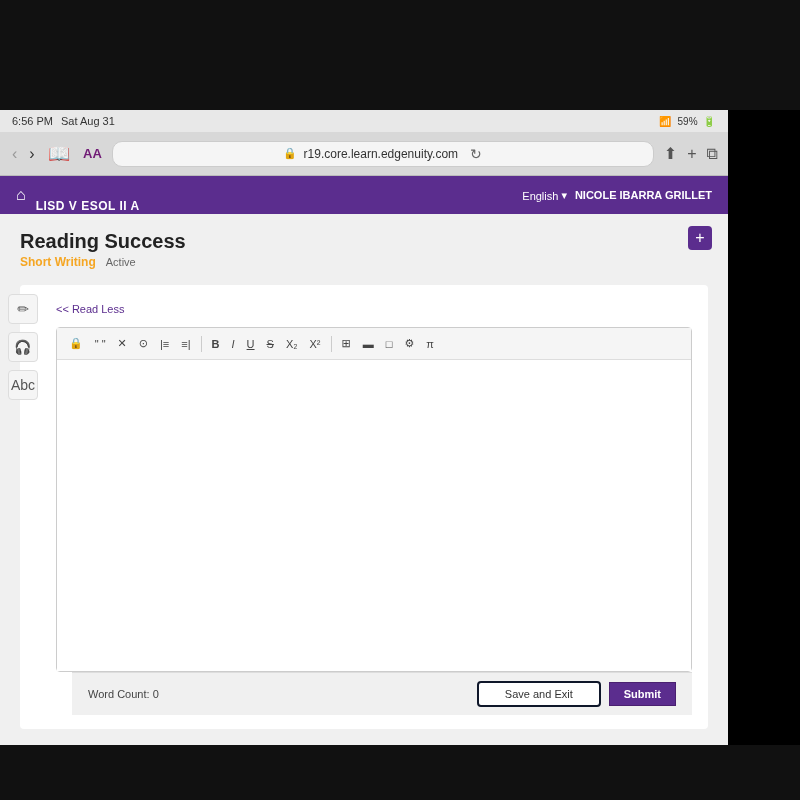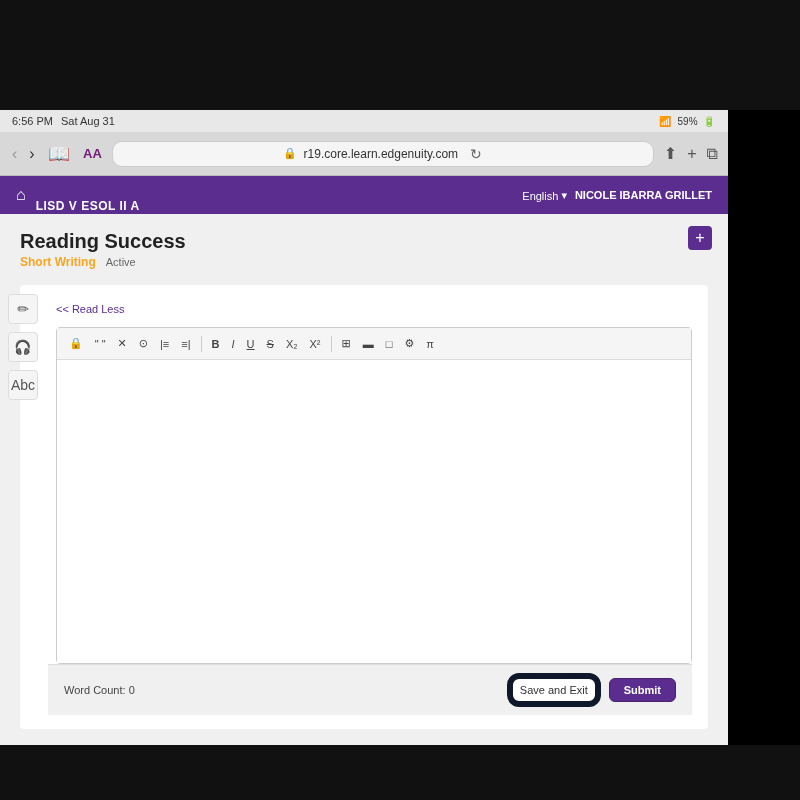--- a/index.html
+++ b/index.html
@@ -355,48 +355,48 @@
     }
 
     
     .footer-bar {
       display: flex;
       align-items: center;
       justify-content: space-between;
       padding: 8px 16px;
       background: #f0f0f0;
       border-top: 1px solid #ddd;
-      margin-left: 12px;
+      margin-left: 36px;
     }
 
     .word-count {
       font-size: 11px;
       color: #444;
     }
 
     .footer-buttons {
       display: flex;
       gap: 8px;
       align-items: center;
     }
 
     .btn-save {
       background: white;
-      border: 6px solid #0f172a;
-      border-radius: 12px;
-      padding: 5px 7px;
+      border: 2px solid #0f172a;
+      border-radius: 4px;
+      padding: 5px 26px;
       font-size: 11px;
       color: #333;
       cursor: pointer;
     }
 
     .btn-submit {
       background: #5b2d8e;
       border: 1px solid #4a2070;
-      border-radius: 6px;
+      border-radius: 0;
       padding: 5px 14px;
       font-size: 11px;
       color: white;
       cursor: pointer;
       font-weight: bold;
     }
   </style>
 </head>
 <body>
 

